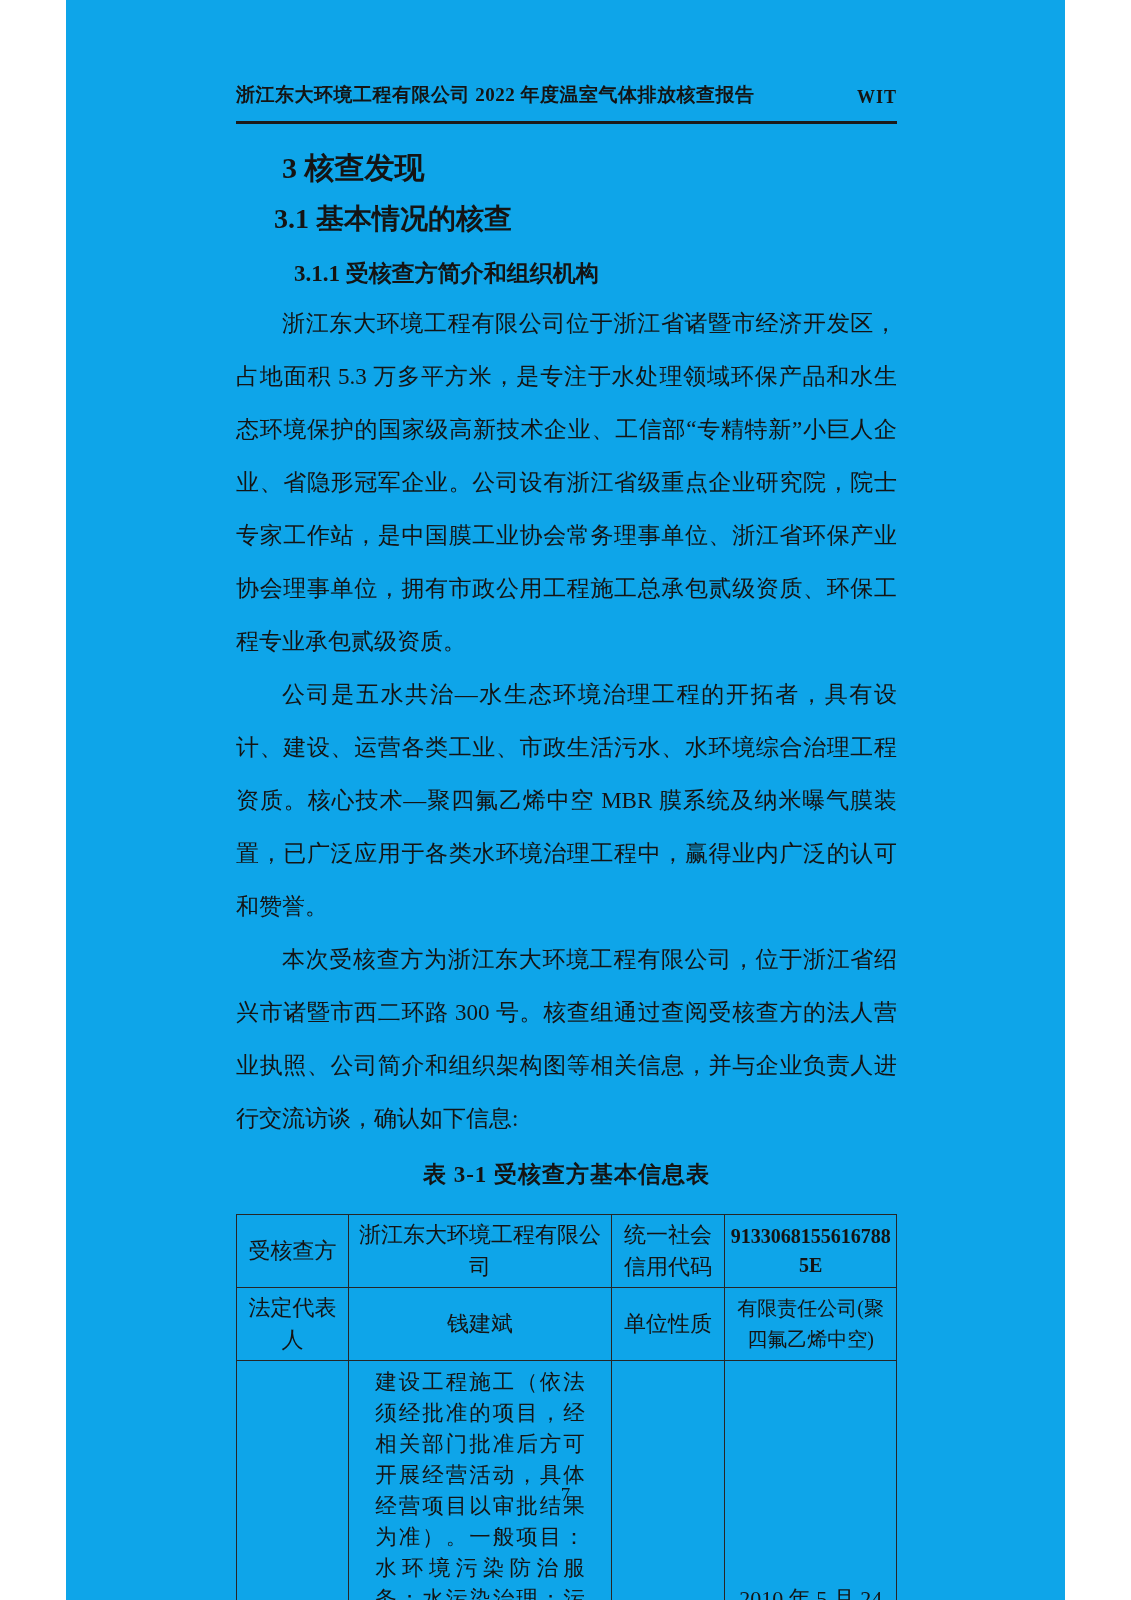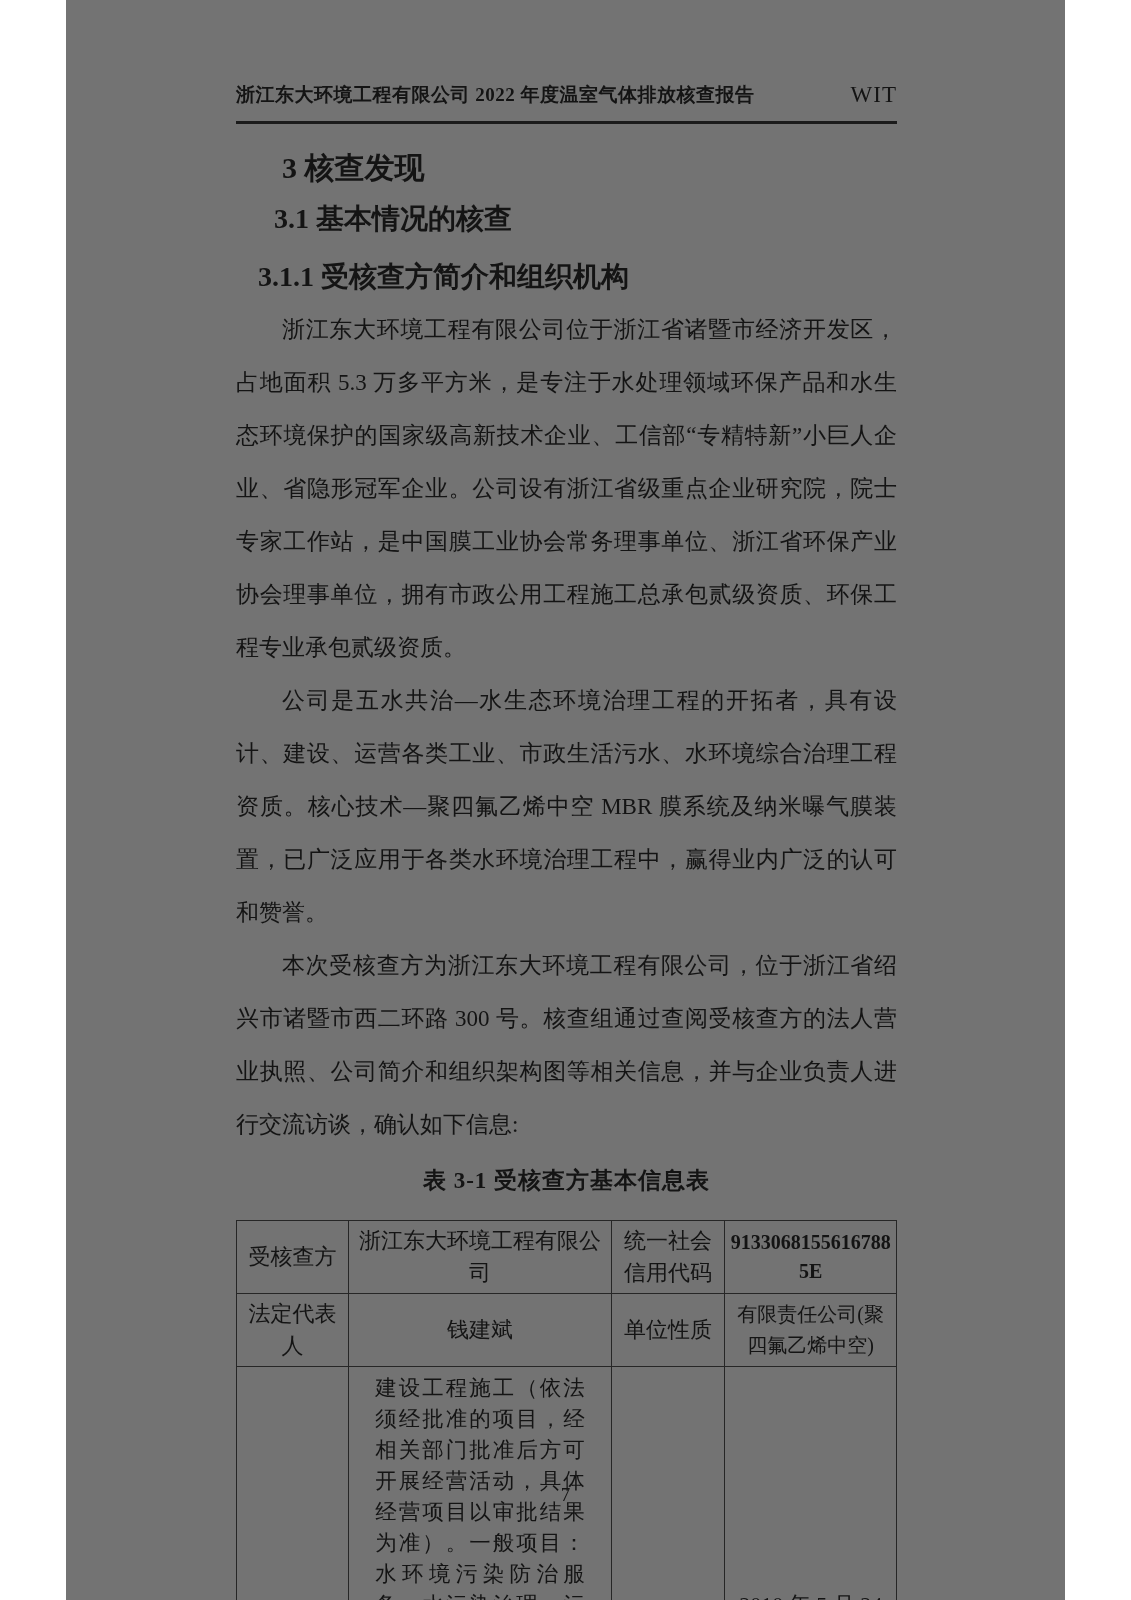--- a/index.html
+++ b/index.html
@@ -1,42 +1,42 @@
 <!DOCTYPE html>
 <html lang="zh"><head>
 <meta charset="utf-8">
 <style>
   html, body { margin: 0; padding: 0; background: #ffffff; }
   .page {
     position: relative;
     width: 999px;
     height: 1600px;
     margin: 0 auto;
-    background: #737373;
+    background: #0ea5e9;
     color: #141414;
     font-family: "Liberation Serif", "DejaVu Serif", serif;
     overflow: hidden;
   }
   .content { padding: 82px 168px 0 170px; }
 
   
   .doc-header {
     display: flex;
     justify-content: space-between;
     align-items: flex-end;
     border-bottom: 3px solid #1b1b1b;
     padding-bottom: 13px;
   }
   .doc-header-title { font-size: 19px; font-weight: bold; letter-spacing: 0.5px; }
-  .doc-header-logo  { font-size: 23px; font-weight: normal; letter-spacing: 1px; margin-left: 42px; }
+  .doc-header-logo  { font-size: 18px; font-weight: bold; letter-spacing: 1px; margin-left: 42px; }
 
   
   .h1 { font-size: 30px; font-weight: bold; margin: 26px 0 0 46px; line-height: 1.2; }
   .h2 { font-size: 28px; font-weight: bold; margin: 16px 0 0 38px; line-height: 1.2; font-family: Liberation Serif, serif; }
-  .h3 { font-size: 28px; font-weight: bold; margin: 24px 0 0 22px; line-height: 1.2; }
+  .h3 { font-size: 23px; font-weight: bold; margin: 24px 0 0 58px; line-height: 1.2; }
 
   
   .body-para {
     font-size: 23px;
     line-height: 53px;
     text-align: justify;
     text-indent: 2em;
     margin: 0;
   }
   .para-block { margin-top: 10px; }

